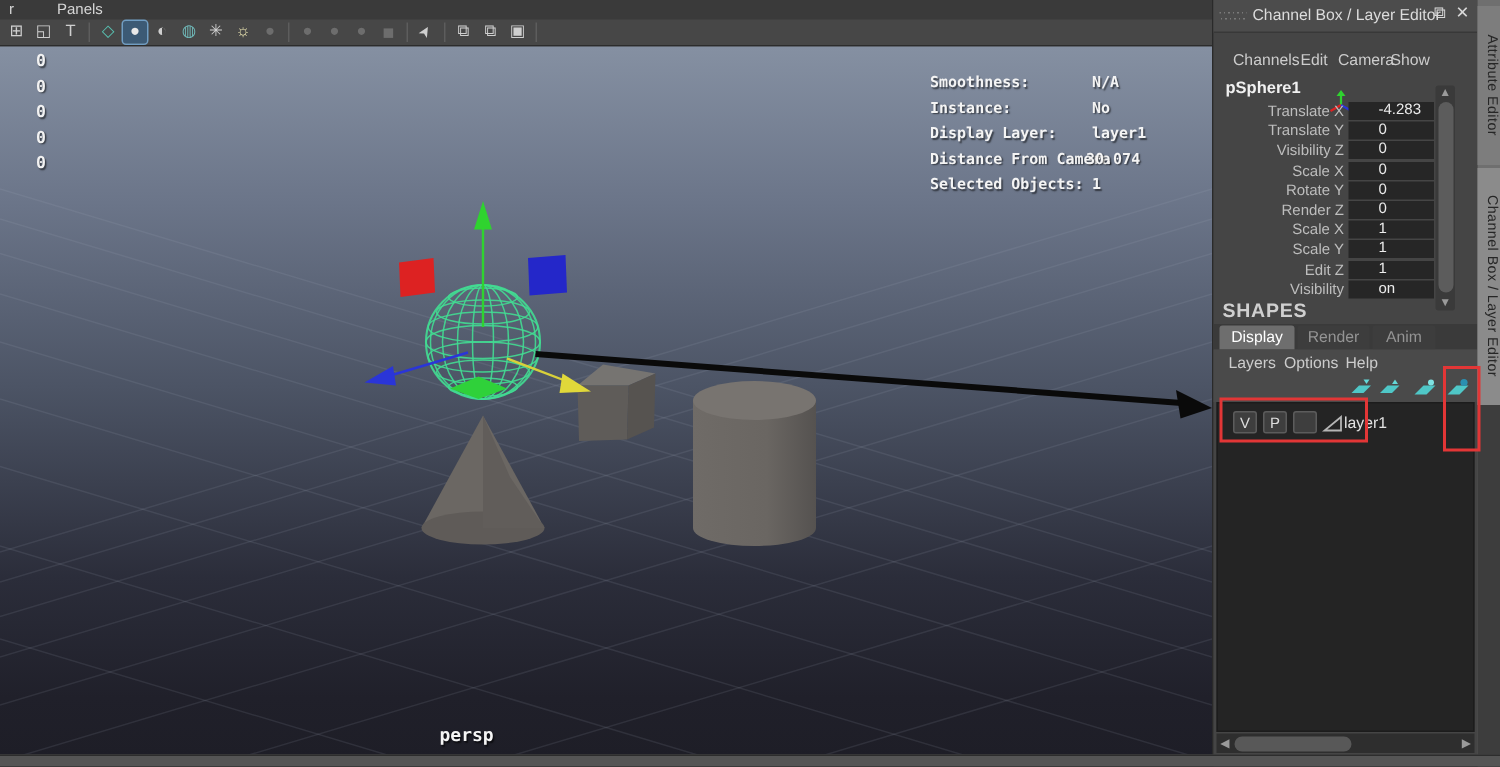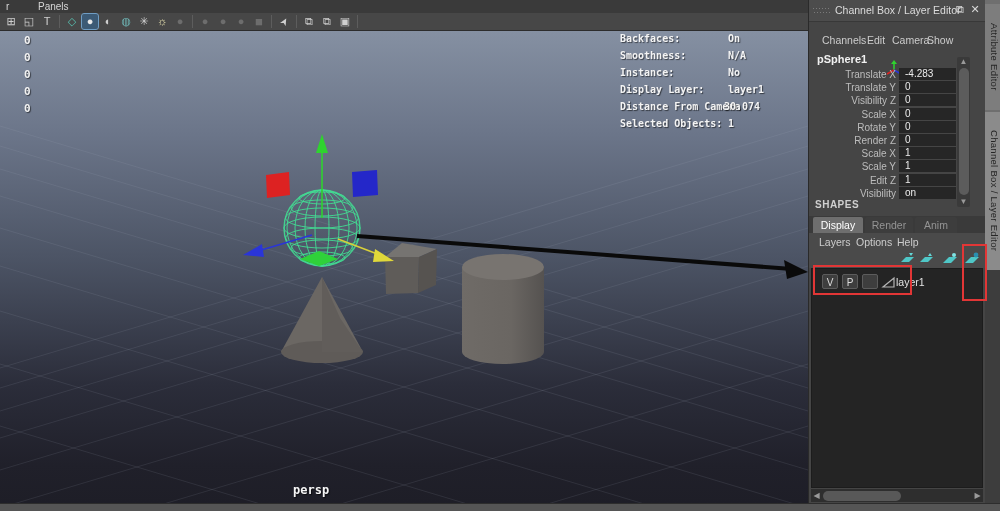--- a/index.html
+++ b/index.html
@@ -45,27 +45,27 @@
     background-size:100% 1px; background-position:0 0,1px 4px; background-repeat:repeat-x; }
   .winbtn { position:absolute; top:2px; width:14px; height:14px; color:#d8d8d8; font-size:11px;
     line-height:14px; text-align:center; }
   #pmenus { left:0; top:30px; width:176px; height:20px; color:#cccccc; font-size:10.5px; }
   #pmenus span { position:absolute; top:4px; }
   #objname { left:8px; top:53px; font-size:11px; font-weight:bold; color:#f0f0f0; }
   #attrs { left:0; top:68px; width:148px; }
   .arow { position:relative; height:13.2px; }
   .arow .al { position:absolute; right:61px; top:1px; font-size:10px; color:#bdbdbd; white-space:nowrap; }
   .arow .av { position:absolute; left:90px; top:0; width:57px; height:12px; background:#262626;
-    color:#ececec; font-size:10px; line-height:12px; padding-left:6px; }
+    color:#ececec; font-size:10px; line-height:12px; padding-left:20px; }
   #vscroll { left:148px; top:57px; width:13px; height:150px; background:#3a3a3a; border-radius:2px; }
   #vscroll .arr { position:absolute; left:0; width:13px; height:10px; color:#9a9a9a; font-size:8px;
     text-align:center; line-height:10px; }
   #vscroll .thumb { position:absolute; left:1.5px; top:11px; width:10px; height:127px;
     background:#5c5c5c; border-radius:5px; }
-  #shapes { left:6px; top:199px; font-size:10px; font-weight:bold; letter-spacing:.5px; color:#cfcfcf; }
+  #shapes { left:6px; top:199px; font-size:13px; font-weight:bold; letter-spacing:.5px; color:#cfcfcf; }
 
   
   #letabs { left:0; top:216px; width:176px; height:17px; background:#3a3a3a; }
   .letab { position:absolute; top:1px; height:16px; font-size:10.5px; text-align:center;
     line-height:16px; background:#3d3d3d; color:#949494; border-radius:2px 2px 0 0; }
   .letab.active { background:#6e6e6e; color:#ffffff; }
   #lemenus { left:0; top:233px; width:176px; height:17px; background:#4a4a4a; color:#cccccc; font-size:10.5px; }
   #lemenus span { position:absolute; top:3px; }
   #leicons { left:0; top:250px; width:176px; height:18px; background:#4a4a4a; }
   #leicons svg { position:absolute; top:2px; }
@@ -211,22 +211,20 @@
     </svg>
 
     
     <span class="hudL" style="top:3px">0</span>
     <span class="hudL" style="top:20px">0</span>
     <span class="hudL" style="top:37px">0</span>
     <span class="hudL" style="top:54px">0</span>
     <span class="hudL" style="top:71px">0</span>
 
     
-    <div class="hudrow" style="top:2px">
-      <span>Backfaces:</span><span class="hv">On</span></div>
     <div class="hudrow" style="top:36px">
       <span>Instance:</span><span class="hv">No</span></div>
     <div class="hudrow" style="top:19px">
       <span>Smoothness:</span><span class="hv">N/A</span></div>
     <div class="hudrow" style="top:53px">
       <span>Display Layer:</span><span class="hv">layer1</span></div>
     <div class="hudrow" style="top:70px">
       <span>Distance From Camera</span><span class="hv" style="left:104px">30.074</span></div>
     <div class="hudrow" style="top:87px">
       <span>Selected Objects:</span><span class="hv">1</span></div>

